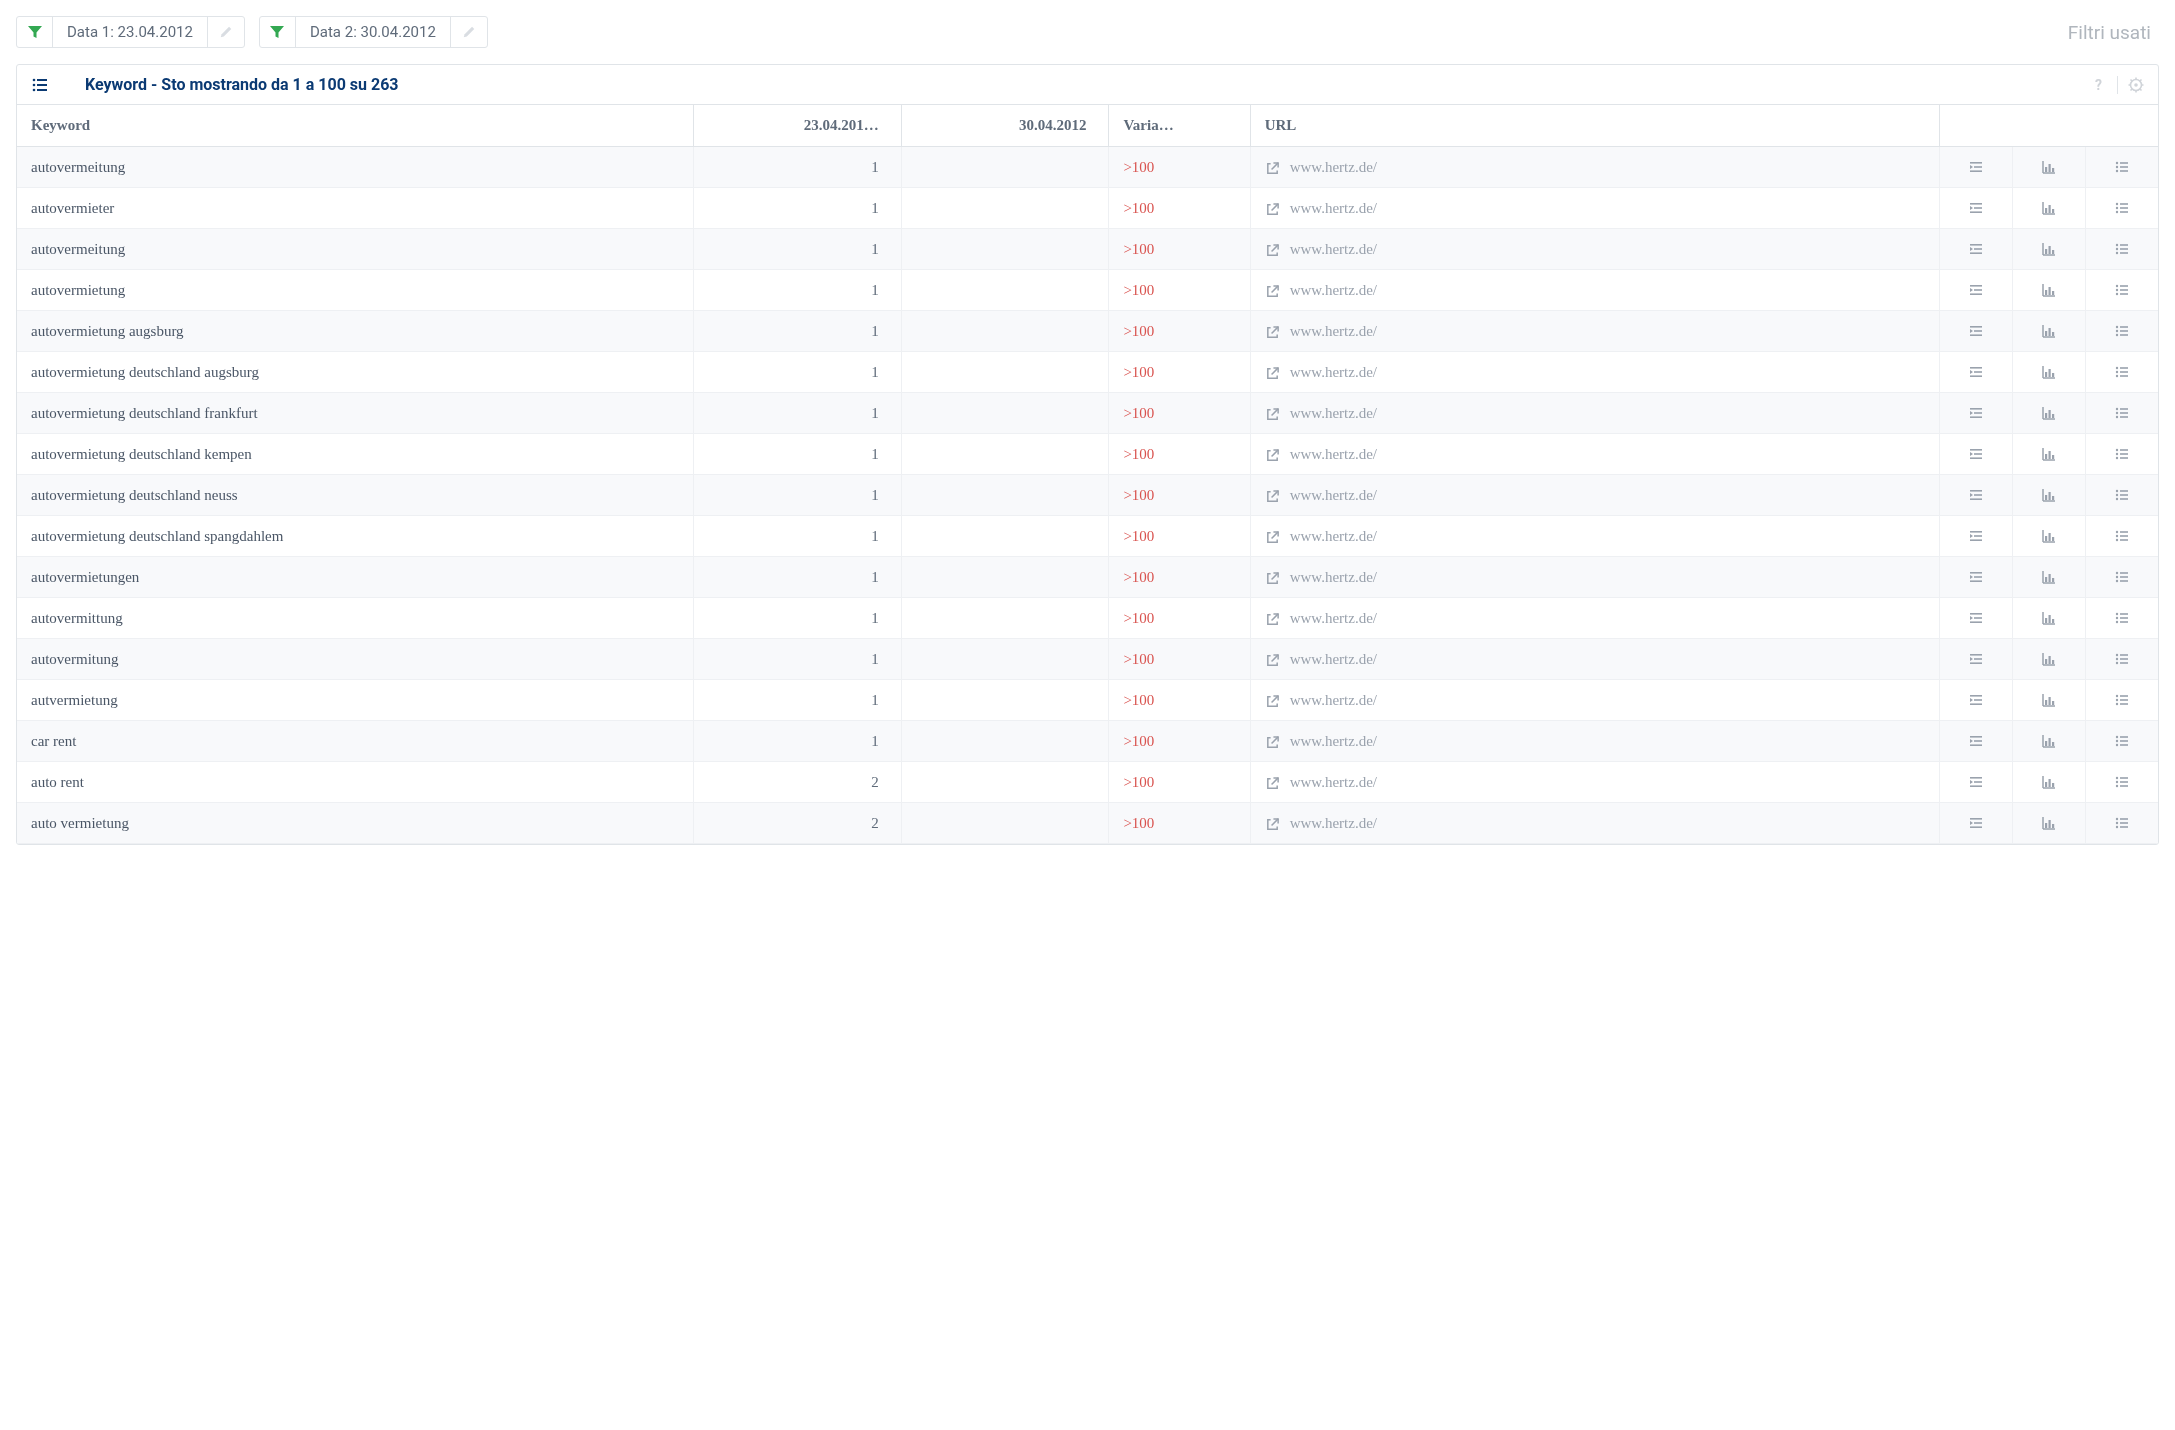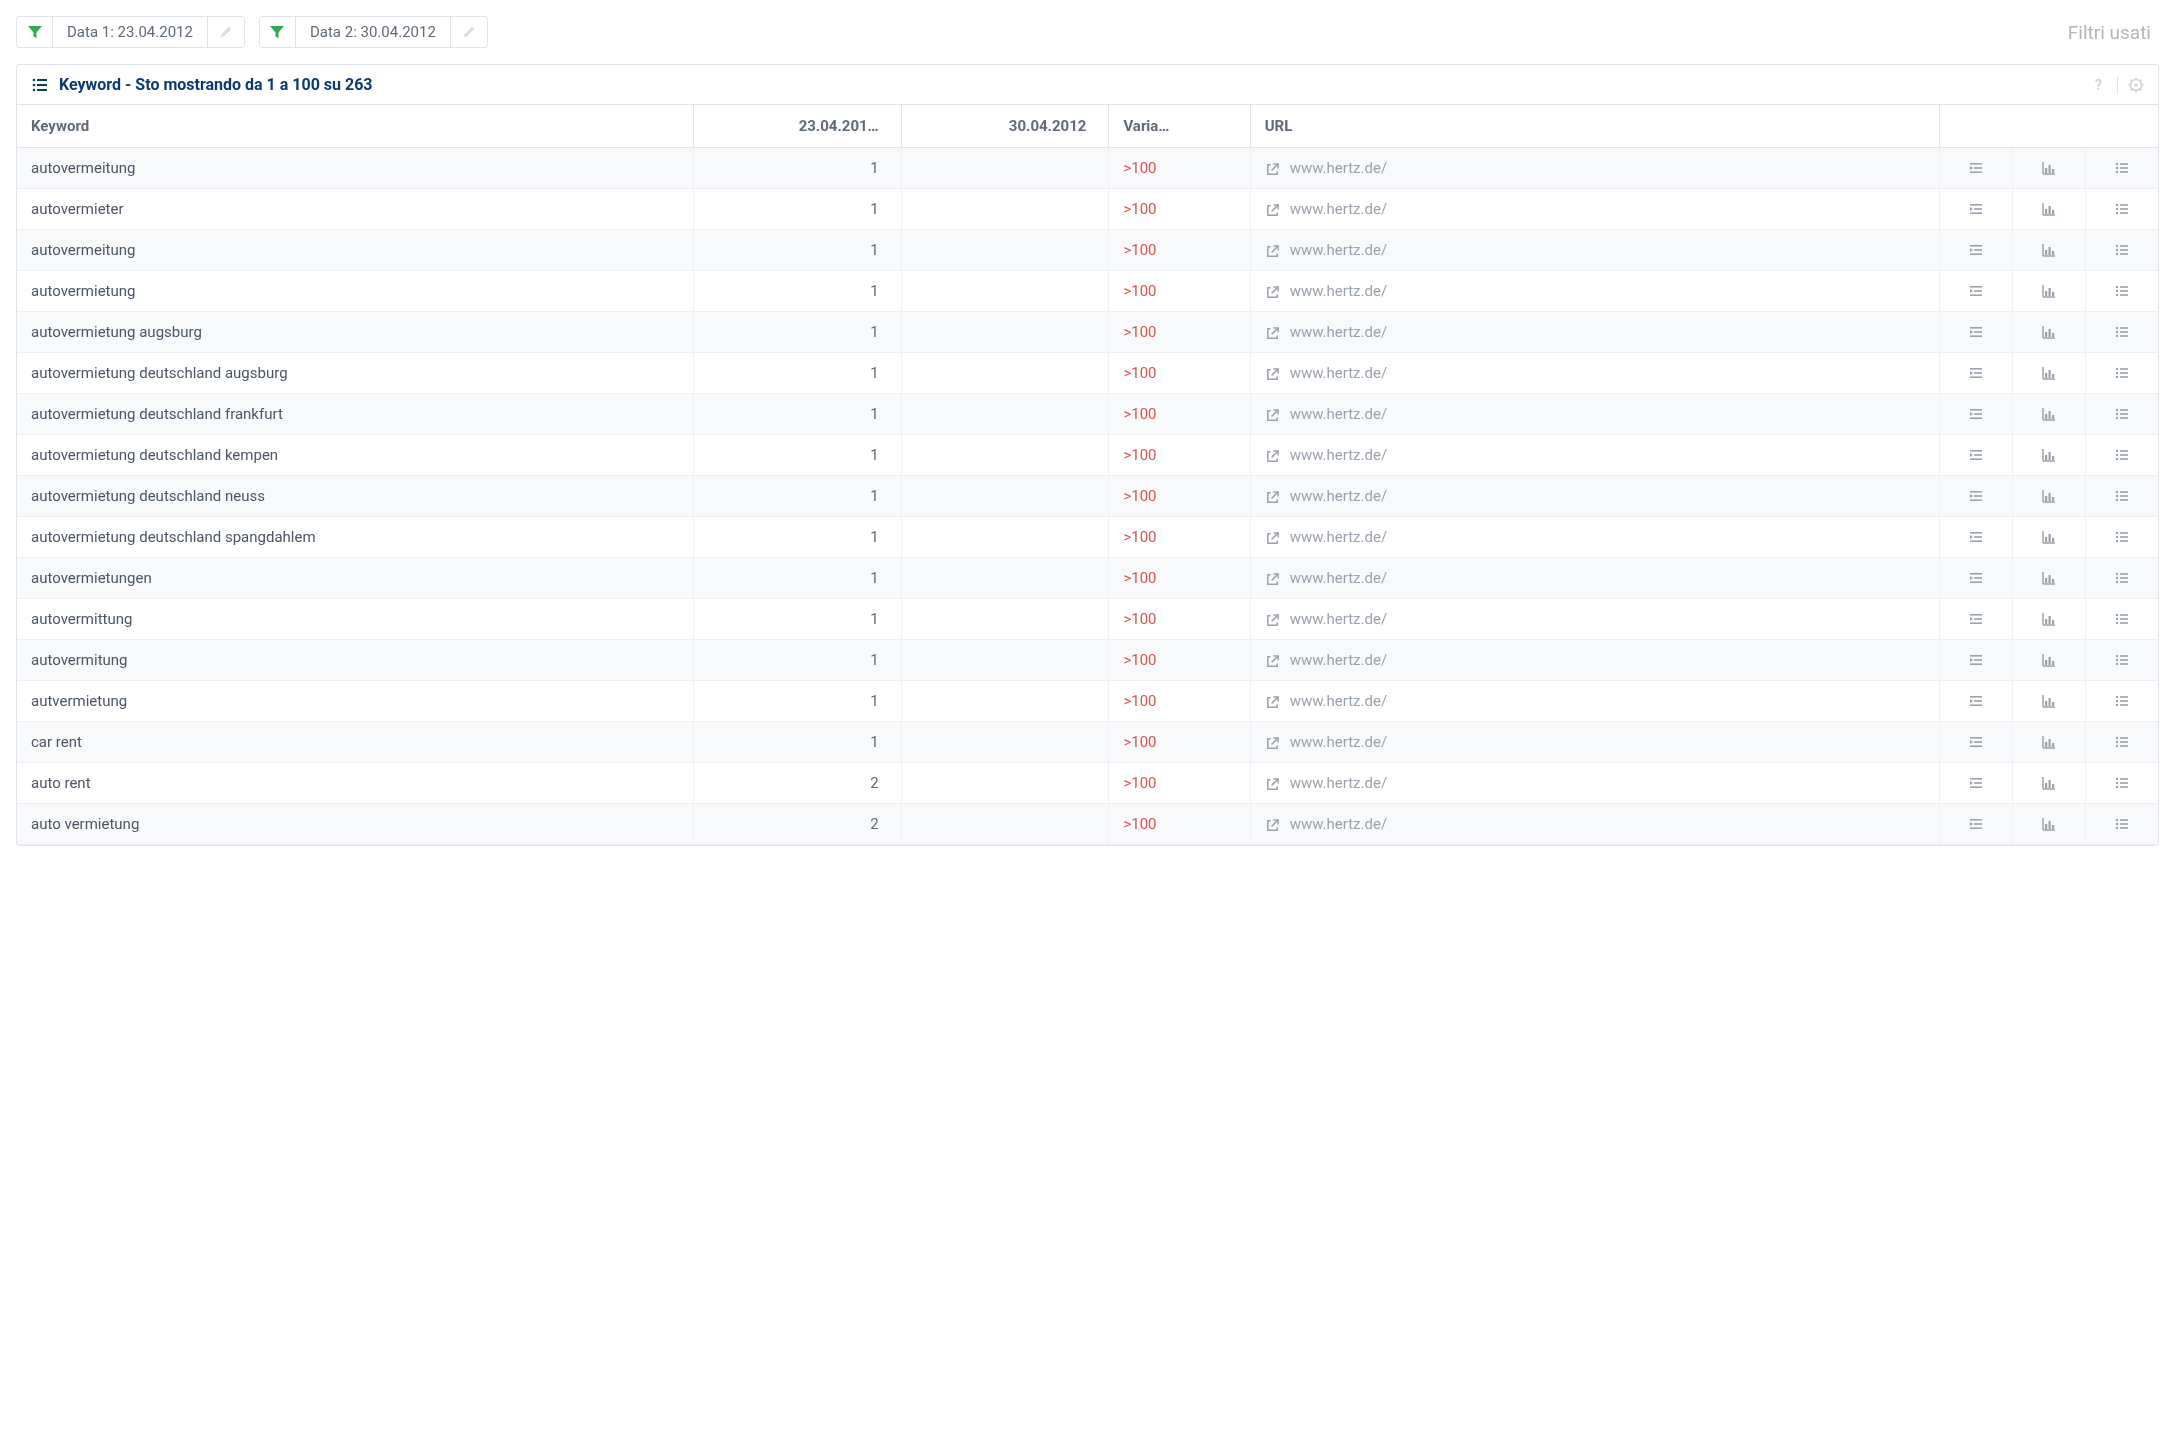--- a/index.html
+++ b/index.html
@@ -76,37 +76,39 @@
   }
   .panel-title-wrap {
     display: flex;
     align-items: center;
     gap: 10px;
   }
   .panel-title {
     color: #0b3a73;
     font-weight: 700;
     font-size: 16px;
+    margin-left: 26px;
   }
   .panel-actions {
     display: flex;
     align-items: center;
     gap: 10px;
     color: #cfd4da;
   }
   .panel-sep {
     width: 1px;
     height: 18px;
     background: #e0e4e8;
   }
 
   table {
     width: 100%;
     border-collapse: collapse;
     table-layout: fixed;
+    font-family: Liberation Serif, serif;
   }
   thead th {
     text-align: left;
     font-weight: 700;
     color: #5f6b7a;
     font-size: 15px;
     padding: 12px 14px;
     border-bottom: 1px solid #e0e4e8;
     background: #fff;
     white-space: nowrap;

